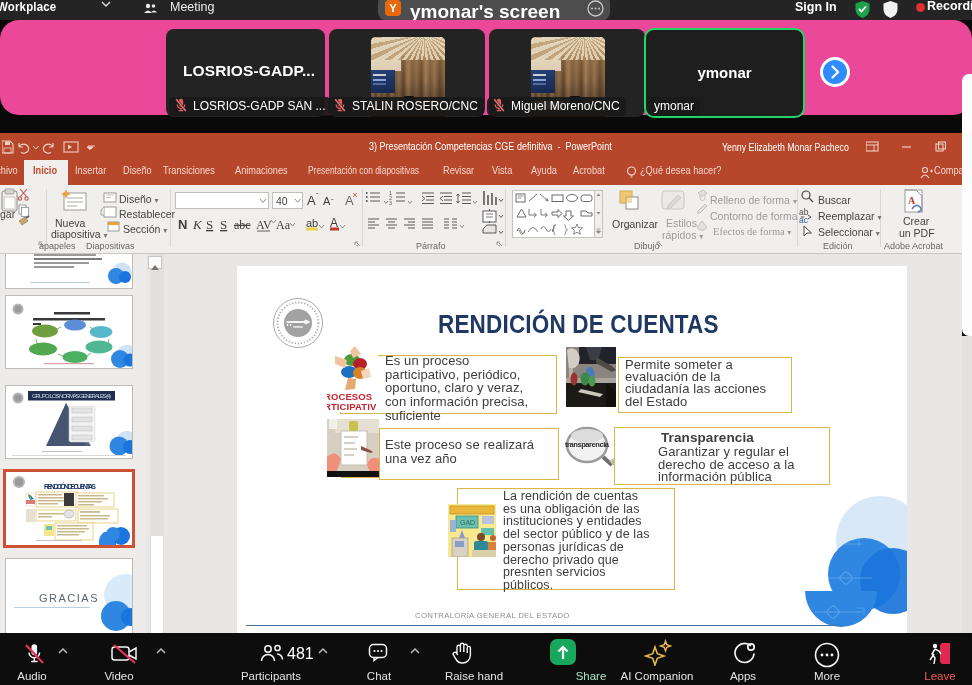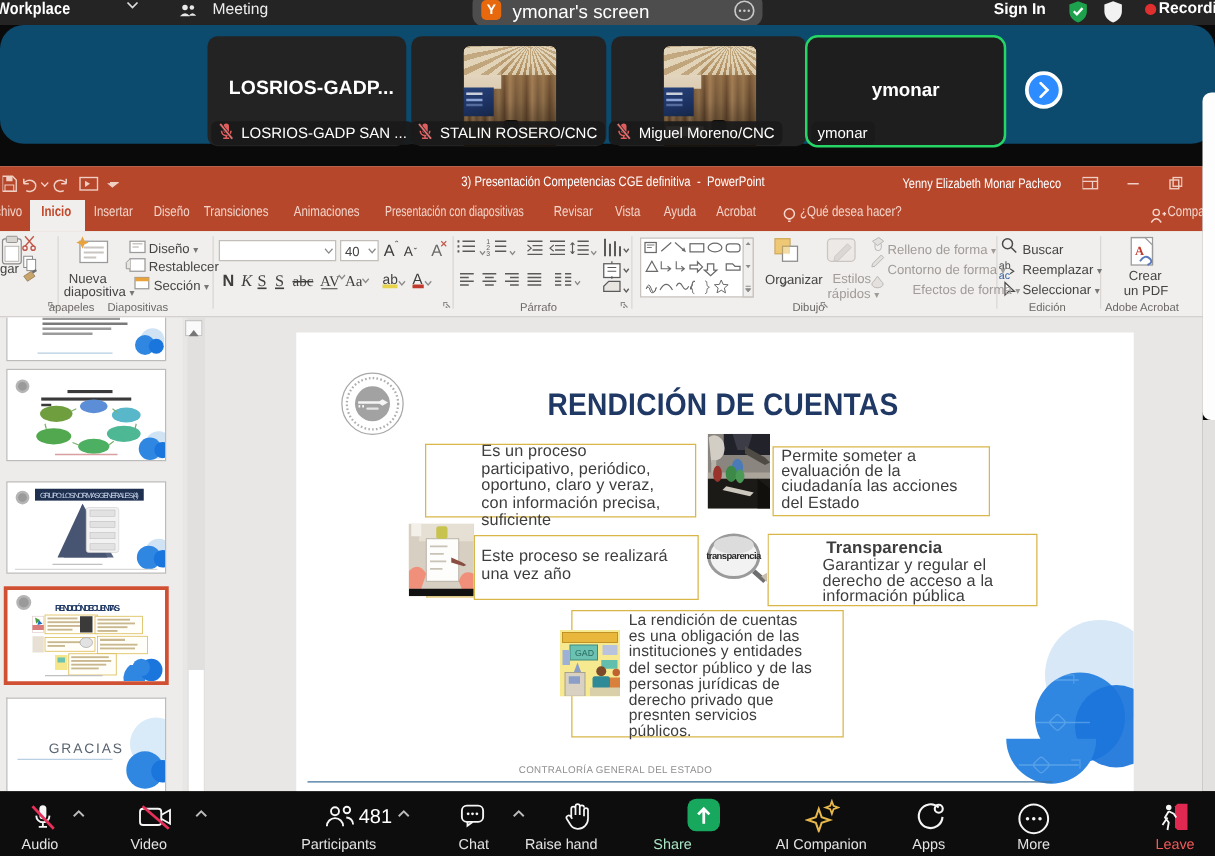--- a/index.html
+++ b/index.html
@@ -9,26 +9,26 @@
 svg.abs,svg.caret{display:block;}
 .vlabel svg{display:inline-block;}
 
 #topbar{left:0;top:0;width:972px;height:20px;background:#242424;}
 #workplace{left:-3px;top:-1px;color:#fff;font-size:13.5px;font-weight:bold;letter-spacing:.2px;transform:scaleX(.85);transform-origin:0 0;}
 #wchev{left:100px;top:0px;}
 #meeting{left:170px;top:0px;color:#ededed;font-size:12.5px;}
 #pill{left:378px;top:-6px;width:232px;height:27px;background:#4d4d4d;border-radius:9px;}
 #pillY{left:385px;top:0px;width:16px;height:16px;background:#e8690d;border-radius:4px;color:#fff;
   font-size:11px;font-weight:bold;text-align:center;line-height:16px;}
-#pilltxt{left:410px;top:1px;color:#fff;font-size:15px;font-weight:normal;}
+#pilltxt{left:410px;top:1px;color:#fff;font-size:19px;font-weight:bold;}
 #signin{left:795px;top:0px;color:#fff;font-size:12.5px;font-weight:bold;}
 #recdot{left:916px;top:3px;width:9px;height:9px;background:#e02f2f;border-radius:50%;}
 #rectxt{left:927px;top:-1px;color:#fff;font-size:12.5px;font-weight:bold;}
 
-#strip{left:0;top:20px;width:972px;height:95px;background:#0c4a6e;border-radius:19px;}
+#strip{left:0;top:20px;width:972px;height:95px;background:#ec4899;border-radius:19px;}
 .tile{position:absolute;top:9px;height:88px;background:#232323;border-radius:8px;}
 .vlabel{position:absolute;height:19px;background:rgba(26,26,26,.93);border-radius:5px;color:#fff;
   font-size:12px;line-height:19px;white-space:nowrap;padding:0 6px 0 5px;}
 .photo{position:absolute;top:17px;width:74px;height:80px;border-radius:5px 5px 0 0;overflow:hidden;}
 .ph-room{width:100%;height:100%;
  background:
   linear-gradient(180deg, rgba(226,211,184,.95) 0, rgba(208,184,148,.8) 16%, rgba(160,118,74,.35) 30%, rgba(70,48,30,.12) 55%, rgba(25,17,10,.45) 85%, rgba(18,12,7,.65) 100%),
   linear-gradient(90deg,#8a6a45 0,#b08a58 3%,#6e4f33 6%,#a8845a 10%,#7a5c3e 14%,#9c7850 18%,#65482e 23%,#ab8a5e 28%,#7a5c3e 33%,#93744e 38%,#65482e 44%,#a8845a 50%,#7a5c3e 56%,#8f7049 62%,#65482e 68%,#a8845a 74%,#7a5c3e 80%,#97784f 86%,#65482e 93%,#8f7049 100%);}
 .ph-ceil{position:absolute;left:0;top:0;width:100%;height:23px;
  background:repeating-conic-gradient(from 105deg at 72% -14%, rgba(226,212,184,.9) 0 6deg, rgba(172,138,88,.6) 6deg 11deg),
@@ -417,21 +417,21 @@
   <div class="rtxt" style="left:55px;top:84px;">Nueva</div>
   <div class="rtxt" style="left:51px;top:95px;">diapositiva <span style="font-size:8px;color:#777;">▾</span></div>
   <div class="rtxt" style="left:119px;top:60px;">Diseño <span style="font-size:8px;color:#777;">▾</span></div>
   <div class="rtxt" style="left:119px;top:75px;">Restablecer</div>
   <div class="rtxt" style="left:123px;top:90px;">Sección <span style="font-size:8px;color:#777;">▾</span></div>
   <div class="rtxt" style="left:612px;top:85px;">Organizar</div>
   <div class="rtxt-dis" style="left:666px;top:84px;">Estilos</div>
   <div class="rtxt-dis" style="left:662px;top:96px;">rápidos <span style="font-size:8px;">▾</span></div>
   <div class="rtxt-dis" style="left:710px;top:61px;">Relleno de forma <span style="font-size:8px;">▾</span></div>
   <div class="rtxt-dis" style="left:710px;top:77px;">Contorno de forma <span style="font-size:8px;">▾</span></div>
-  <div class="rtxt-dis" style="left:730px;top:93px;">Efectos de forma <span style="font-size:8px;">▾</span></div>
+  <div class="rtxt-dis" style="left:713px;top:93px;font-family:Liberation Serif, serif;">Efectos de forma <span style="font-size:8px;">▾</span></div>
   <div class="rtxt" style="left:818px;top:61px;">Buscar</div>
   <div class="rtxt" style="left:818px;top:77px;">Reemplazar <span style="font-size:8px;color:#777;">▾</span></div>
   <div class="rtxt" style="left:818px;top:93px;">Seleccionar <span style="font-size:8px;color:#777;">▾</span></div>
   <div class="rtxt" style="left:903px;top:82px;">Crear</div>
   <div class="rtxt" style="left:899px;top:94px;">un PDF</div>
 
   <div class="abs" id="pptcontent">
     <div class="abs" id="thumbpanel"></div>
     <div class="abs" id="tscroll"></div>
     <div class="abs" id="tscrollup"><svg width="8" height="6" style="margin:3px auto 0;">
@@ -579,20 +579,33 @@
       <div class="abs" style="left:104px;top:205px;width:1px;height:7px;background:#d9b648;"></div>
       <div class="btxt" style="left:148px;top:172px;line-height:13.5px;">Este proceso se realizará<br>una vez año</div>
 
       <div class="ybox" style="left:377px;top:161px;width:214px;height:56px;"></div>
       <div class="btxt" style="left:424px;top:164px;font-weight:bold;font-size:13.5px;">Transparencia</div>
       <div class="btxt" style="left:421px;top:180px;line-height:12.6px;">Garantizar y regular el<br>derecho de acceso a la<br>información pública</div>
 
       <div class="ybox" style="left:220px;top:222px;width:216px;height:100px;"></div>
       <div class="btxt" style="left:266px;top:224px;font-size:12.5px;line-height:12.7px;">La rendición de cuentas<br>es una obligación de las<br>instituciones y entidades<br>del sector público y de las<br>personas jurídicas de<br>derecho privado que<br>presnten servicios<br>públicos.</div>
 
+      <div class="simg" id="img1" style="left:90px;top:76px;width:51px;height:70px;background:#fff;">
+        <svg width="51" height="52">
+          <ellipse cx="25" cy="18" rx="8" ry="6" fill="#4e9d3a"></ellipse>
+          <ellipse cx="33" cy="22" rx="7" ry="6" fill="#b91f28"></ellipse>
+          <ellipse cx="22" cy="30" rx="8" ry="6" fill="#1d6fbf"></ellipse>
+          <ellipse cx="33" cy="31" rx="7" ry="6" fill="#d88127"></ellipse>
+          <path d="M28 4 l6 8 -8 4 -3 -7 Z" fill="#efc49e"></path>
+          <path d="M8 14 l12 4 -2 8 -10 -4 Z" fill="#efc49e"></path>
+          <path d="M18 48 l3 -12 8 1 -1 10 Z" fill="#e5a86e"></path>
+          <path d="M42 26 l-8 3 2 8 8 -2 Z" fill="#f2d7bc"></path>
+        </svg>
+        <div style="position:absolute;left:-3px;top:50px;color:#c8202e;font-weight:bold;font-size:9.5px;line-height:10px;letter-spacing:.1px;white-space:nowrap;">ROCESOS<br>RTICIPATIV</div>
+      </div>
       <div class="simg" id="img2" style="left:329px;top:81px;width:50px;height:60px;">
         <svg width="50" height="60">
           <rect width="50" height="60" fill="#8a857e"></rect>
           <rect x="13" y="0" width="37" height="17" fill="#22222a"></rect>
           <path d="M20 0 h16 l-4 13 h-8 Z" fill="#3c3c46"></path>
           <path d="M1 3 a8 10 0 0 1 9 17 l-7 3 Z" fill="#d3cec5"></path>
           <rect x="3" y="21" width="4" height="12" fill="#b8b3aa"></rect>
           <path d="M30 10 l16 9 4 4 -4 2 -16 -9 Z" fill="#4e4a44"></path>
           <rect x="0" y="31" width="50" height="5" fill="#aaa49a"></rect>
           <rect x="0" y="36" width="50" height="24" fill="#1c1a17"></rect>
@@ -746,19 +759,19 @@
       <path d="M14 2 h8 v21 h-8 l-2 -2 V4 Z" fill="#e02850"></path>
       <g stroke="#f5f5f5" stroke-width="1.5" fill="none">
         <circle cx="7" cy="5" r="2.2" fill="#f5f5f5" stroke="none"></circle>
         <path d="M7 8 l-3 5 3 4 -1 6 M7 8 l4 2 2 3 M6 13 l-4 6"></path>
       </g>
     </svg>
   <div class="tbl" style="left:0px;width:64px;">Audio</div>
   <div class="tbl" style="left:87px;width:64px;">Video</div>
   <div class="tbl" style="left:231px;width:80px;">Participants</div>
   <div class="tbl" style="left:349px;width:60px;">Chat</div>
-  <div class="tbl" style="left:417px;width:64px;">Raise hand</div>
-  <div class="tbl" style="left:506px;width:64px;color:#a8e5c3;">Share</div>
+  <div class="tbl" style="left:442px;width:64px;">Raise hand</div>
+  <div class="tbl" style="left:559px;width:64px;color:#a8e5c3;">Share</div>
   <div class="tbl" style="left:617px;width:80px;">AI Companion</div>
   <div class="tbl" style="left:711px;width:64px;">Apps</div>
   <div class="tbl" style="left:795px;width:64px;">More</div>
   <div class="tbl" style="left:908px;width:64px;color:#f25959;">Leave</div>
 </div>
 
 </body></html>

